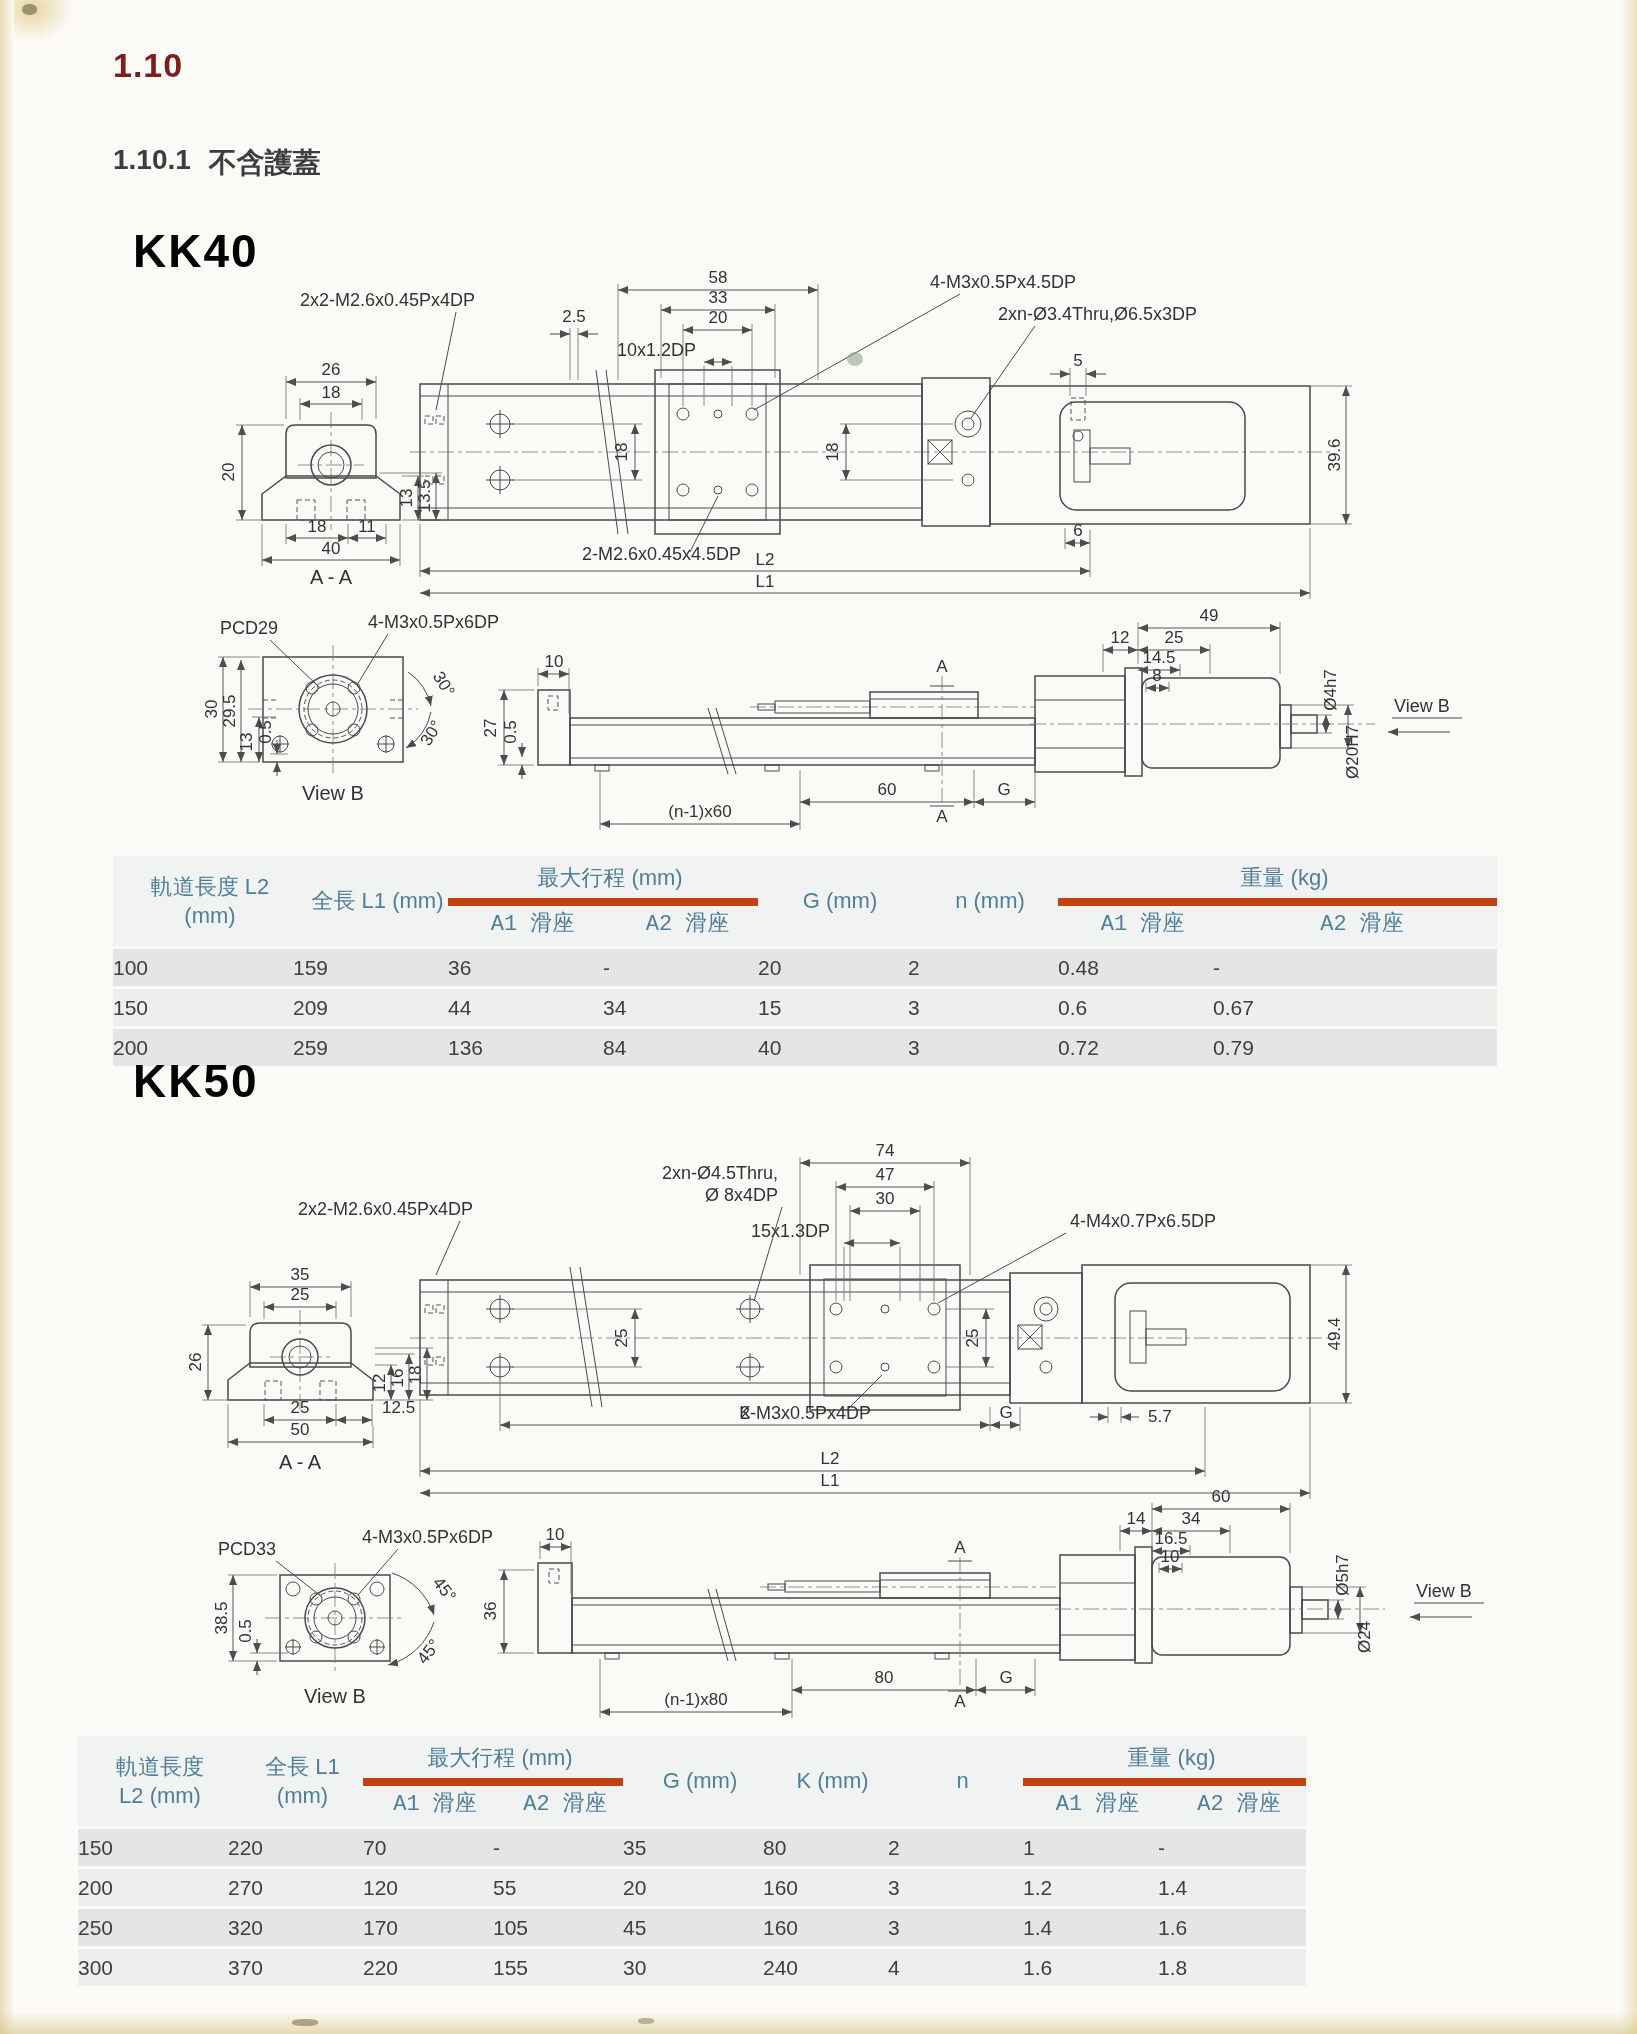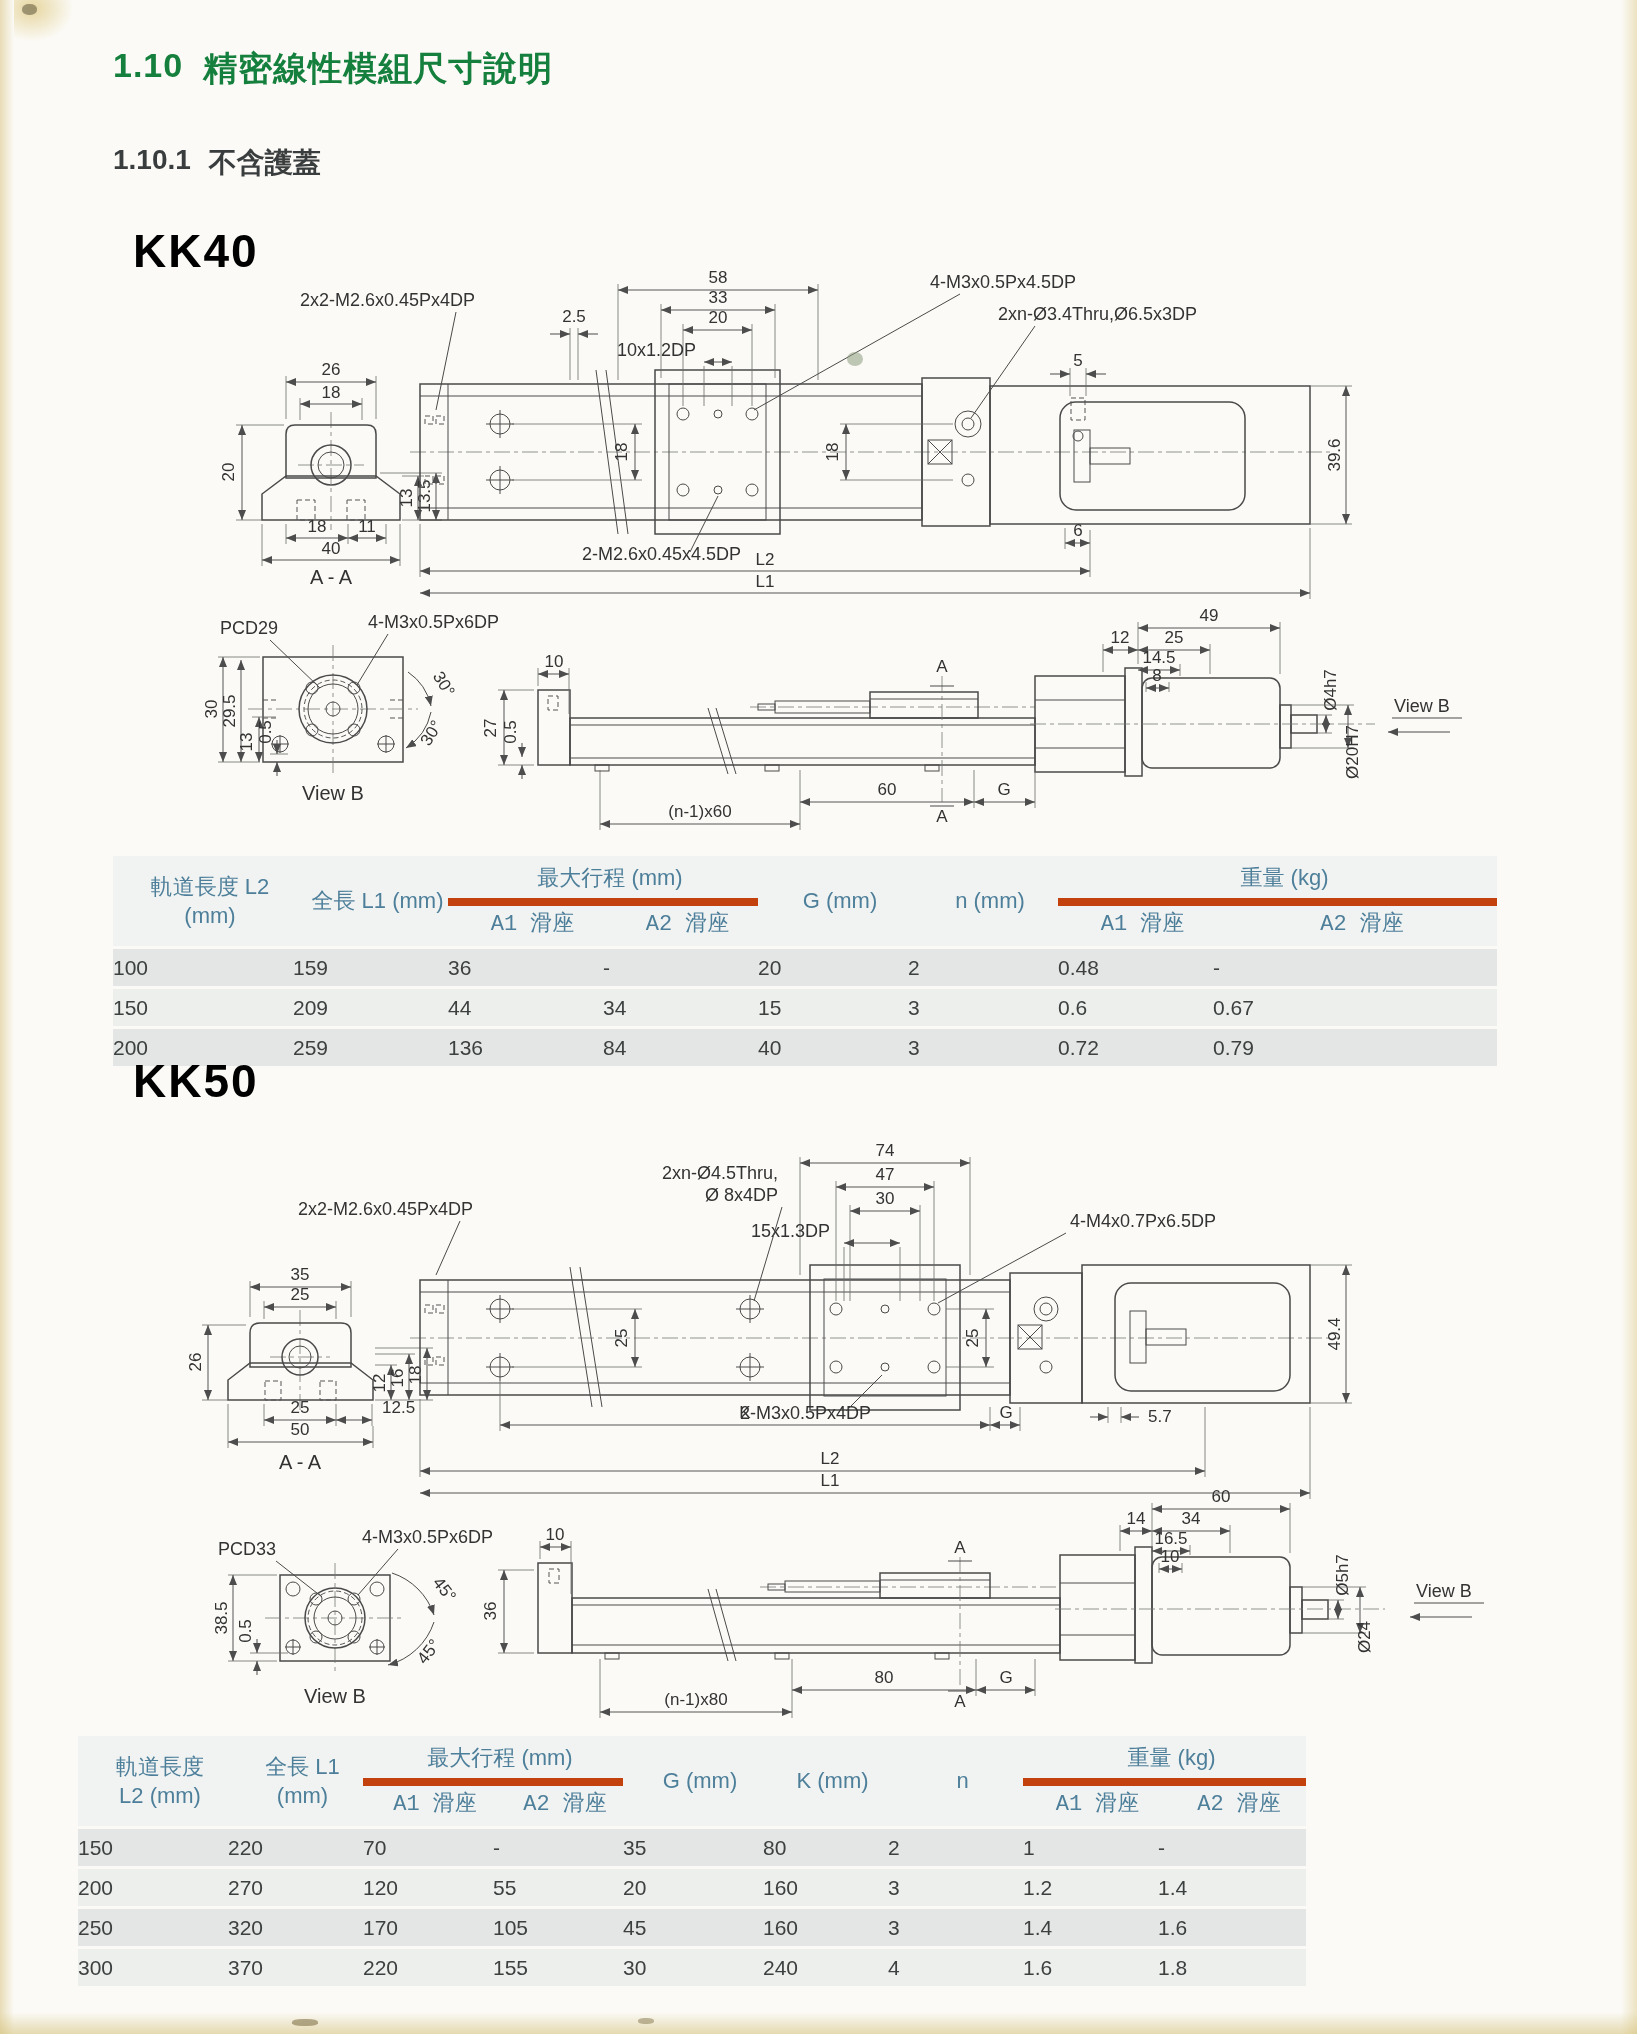--- a/index.html
+++ b/index.html
@@ -1,19 +1,19 @@
 <!DOCTYPE html>
 <html><head>
 <meta charset="utf-8">
 <style>
   html,body{margin:0;padding:0;}
   body{width:1637px;height:2034px;position:relative;background:#fbfaf6;font-family:"Liberation Sans",sans-serif;overflow:hidden;}
   .abs{position:absolute;}
   
-  .h-main{left:113px;top:46px;display:flex;gap:20px;color:#15803d;font-weight:bold;font-size:34px;letter-spacing:1px;}
+  .h-main{left:113px;top:46px;display:flex;gap:10px;color:#7f1d1d;font-weight:bold;font-size:34px;letter-spacing:1px;}
   .h-sub{left:113px;top:144px;display:flex;gap:18px;color:#3a3d3e;font-weight:bold;font-size:28px;}
   .h-model{left:133px;top:224px;color:#000000;font-weight:bold;font-size:46px;letter-spacing:2px;}
   .h-kk50{top:1054px;}
   
   .dtable{color:#3c4140;}
   .t40{left:113px;top:856px;width:1384px;}
   .t50{left:78px;top:1736px;width:1228px;}
   .thead{display:grid;background:#f0f3f2;padding:8px 0 7px 0;text-align:center;}
   .t40 .thead,.t40 .trow{grid-template-columns:180px 155px 155px 155px 150px 150px 155px 1fr;}
   .t50 .thead,.t50 .trow{grid-template-columns:150px 135px 130px 130px 140px 125px 135px 135px 1fr;}
@@ -46,21 +46,20 @@
   .scan-mark1{left:22px;top:4px;width:15px;height:11px;background:rgba(95,88,62,.55);border-radius:45%;}
   .scan-smudge{left:847px;top:352px;width:16px;height:14px;background:rgba(140,155,125,.55);border-radius:50%;}
   .scan-b1{left:292px;bottom:8px;width:26px;height:7px;background:rgba(120,105,60,.55);border-radius:40%;}
   .scan-b2{left:638px;bottom:10px;width:16px;height:6px;background:rgba(120,105,60,.45);border-radius:40%;}
 </style>
 </head>
 <body>
 
 <div class="abs h-main">
   <span>1.10</span>
-  <span>精密線性模組尺寸說明</span>
 </div>
 <div class="abs h-sub">
   <span>1.10.1</span>
   <span>不含護蓋</span>
 </div>
 <div class="abs h-model">KK40</div>
 
 <svg class="abs" style="left:130px;top:262px" width="1410" height="590" viewBox="0 0 1410 590">
   <defs>
     <marker id="aE" markerWidth="11" markerHeight="8" refX="10" refY="4" orient="auto" markerUnits="userSpaceOnUse">

